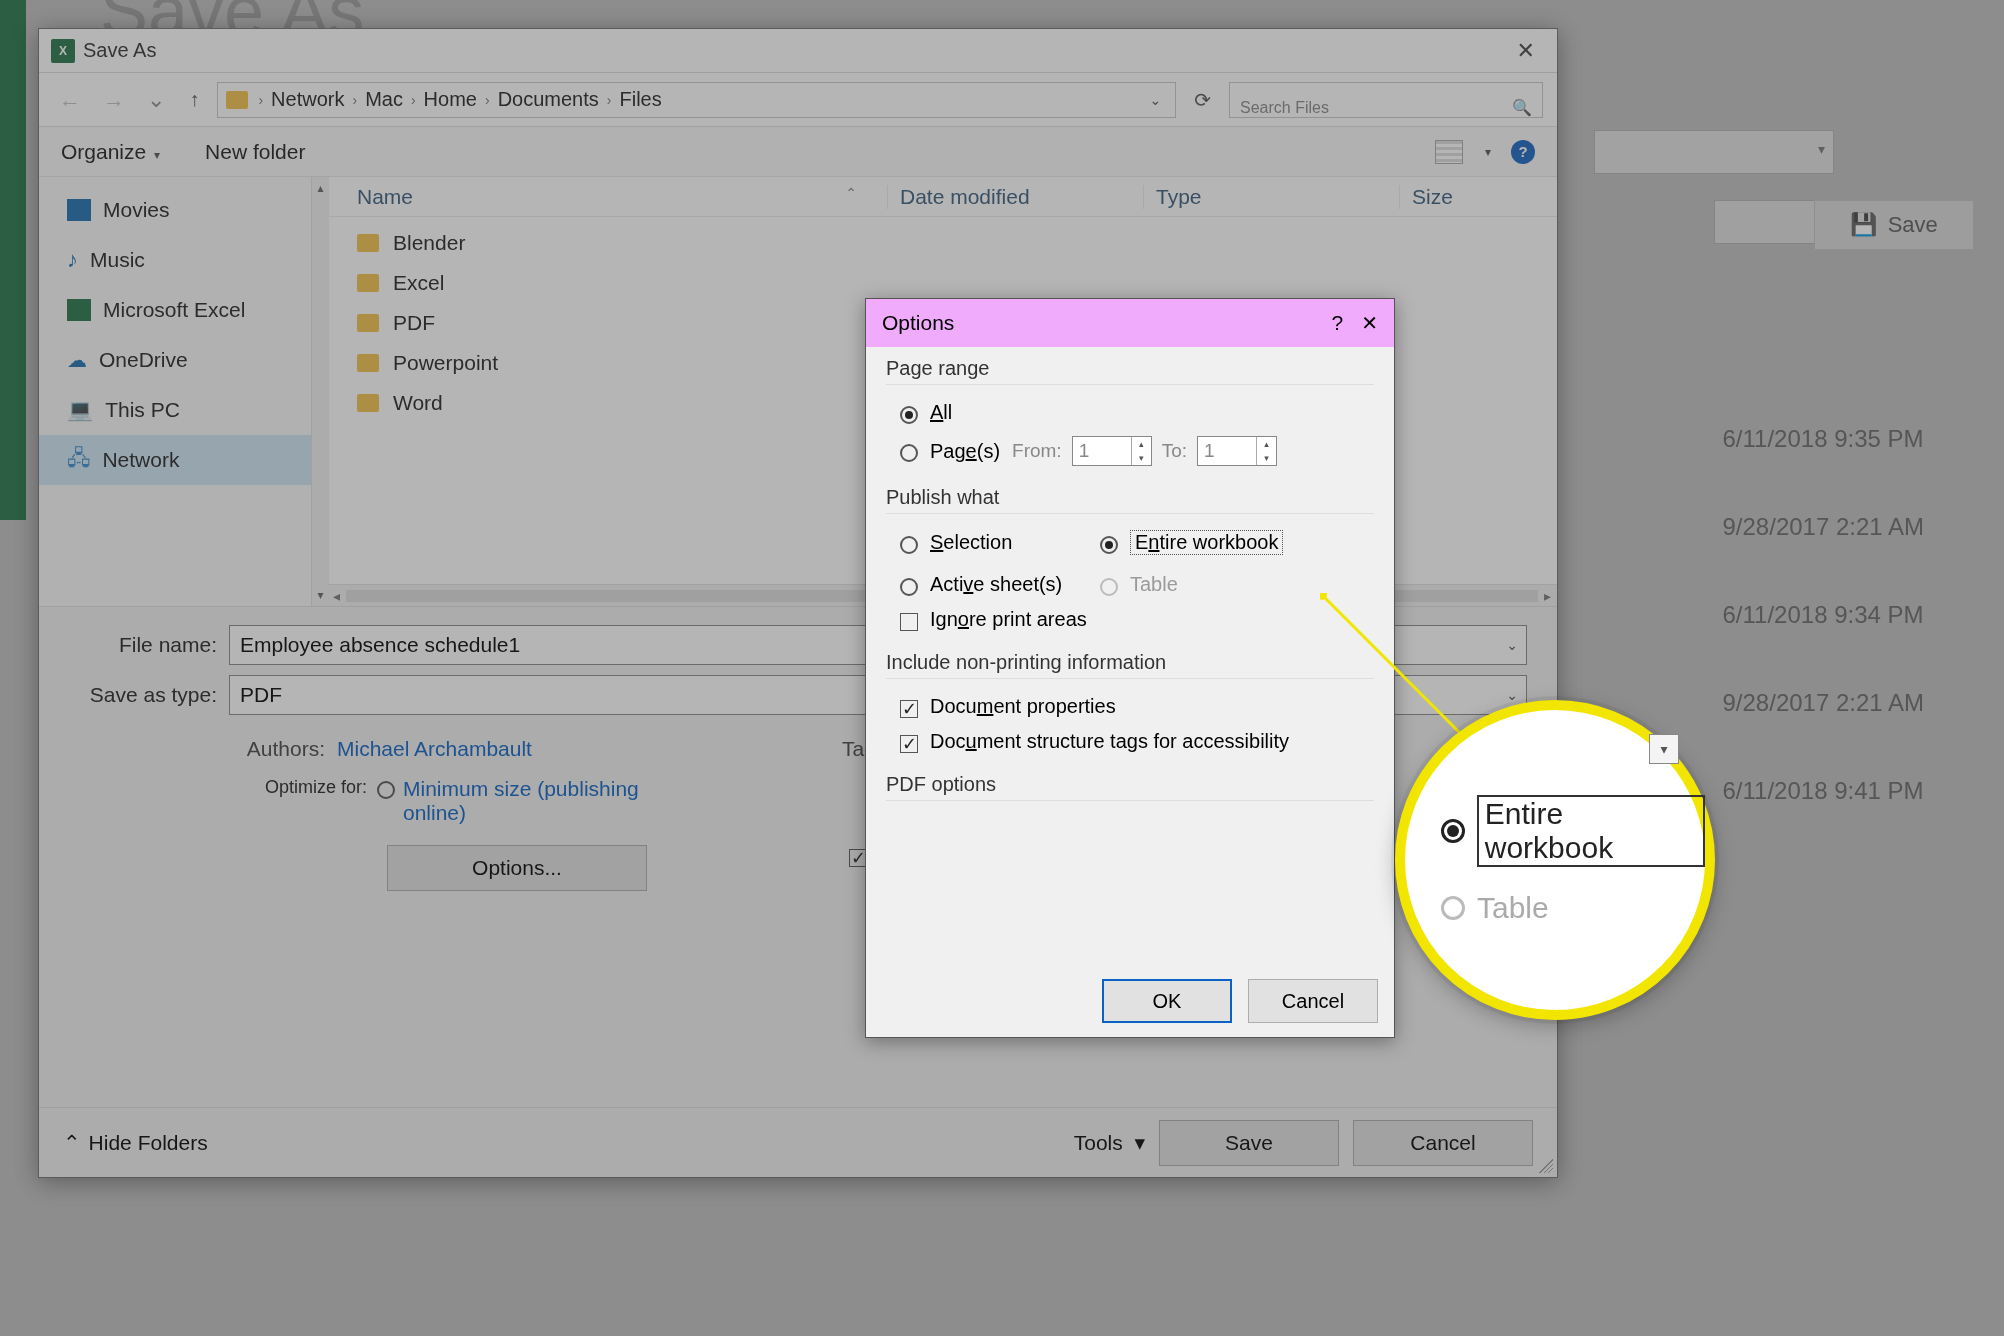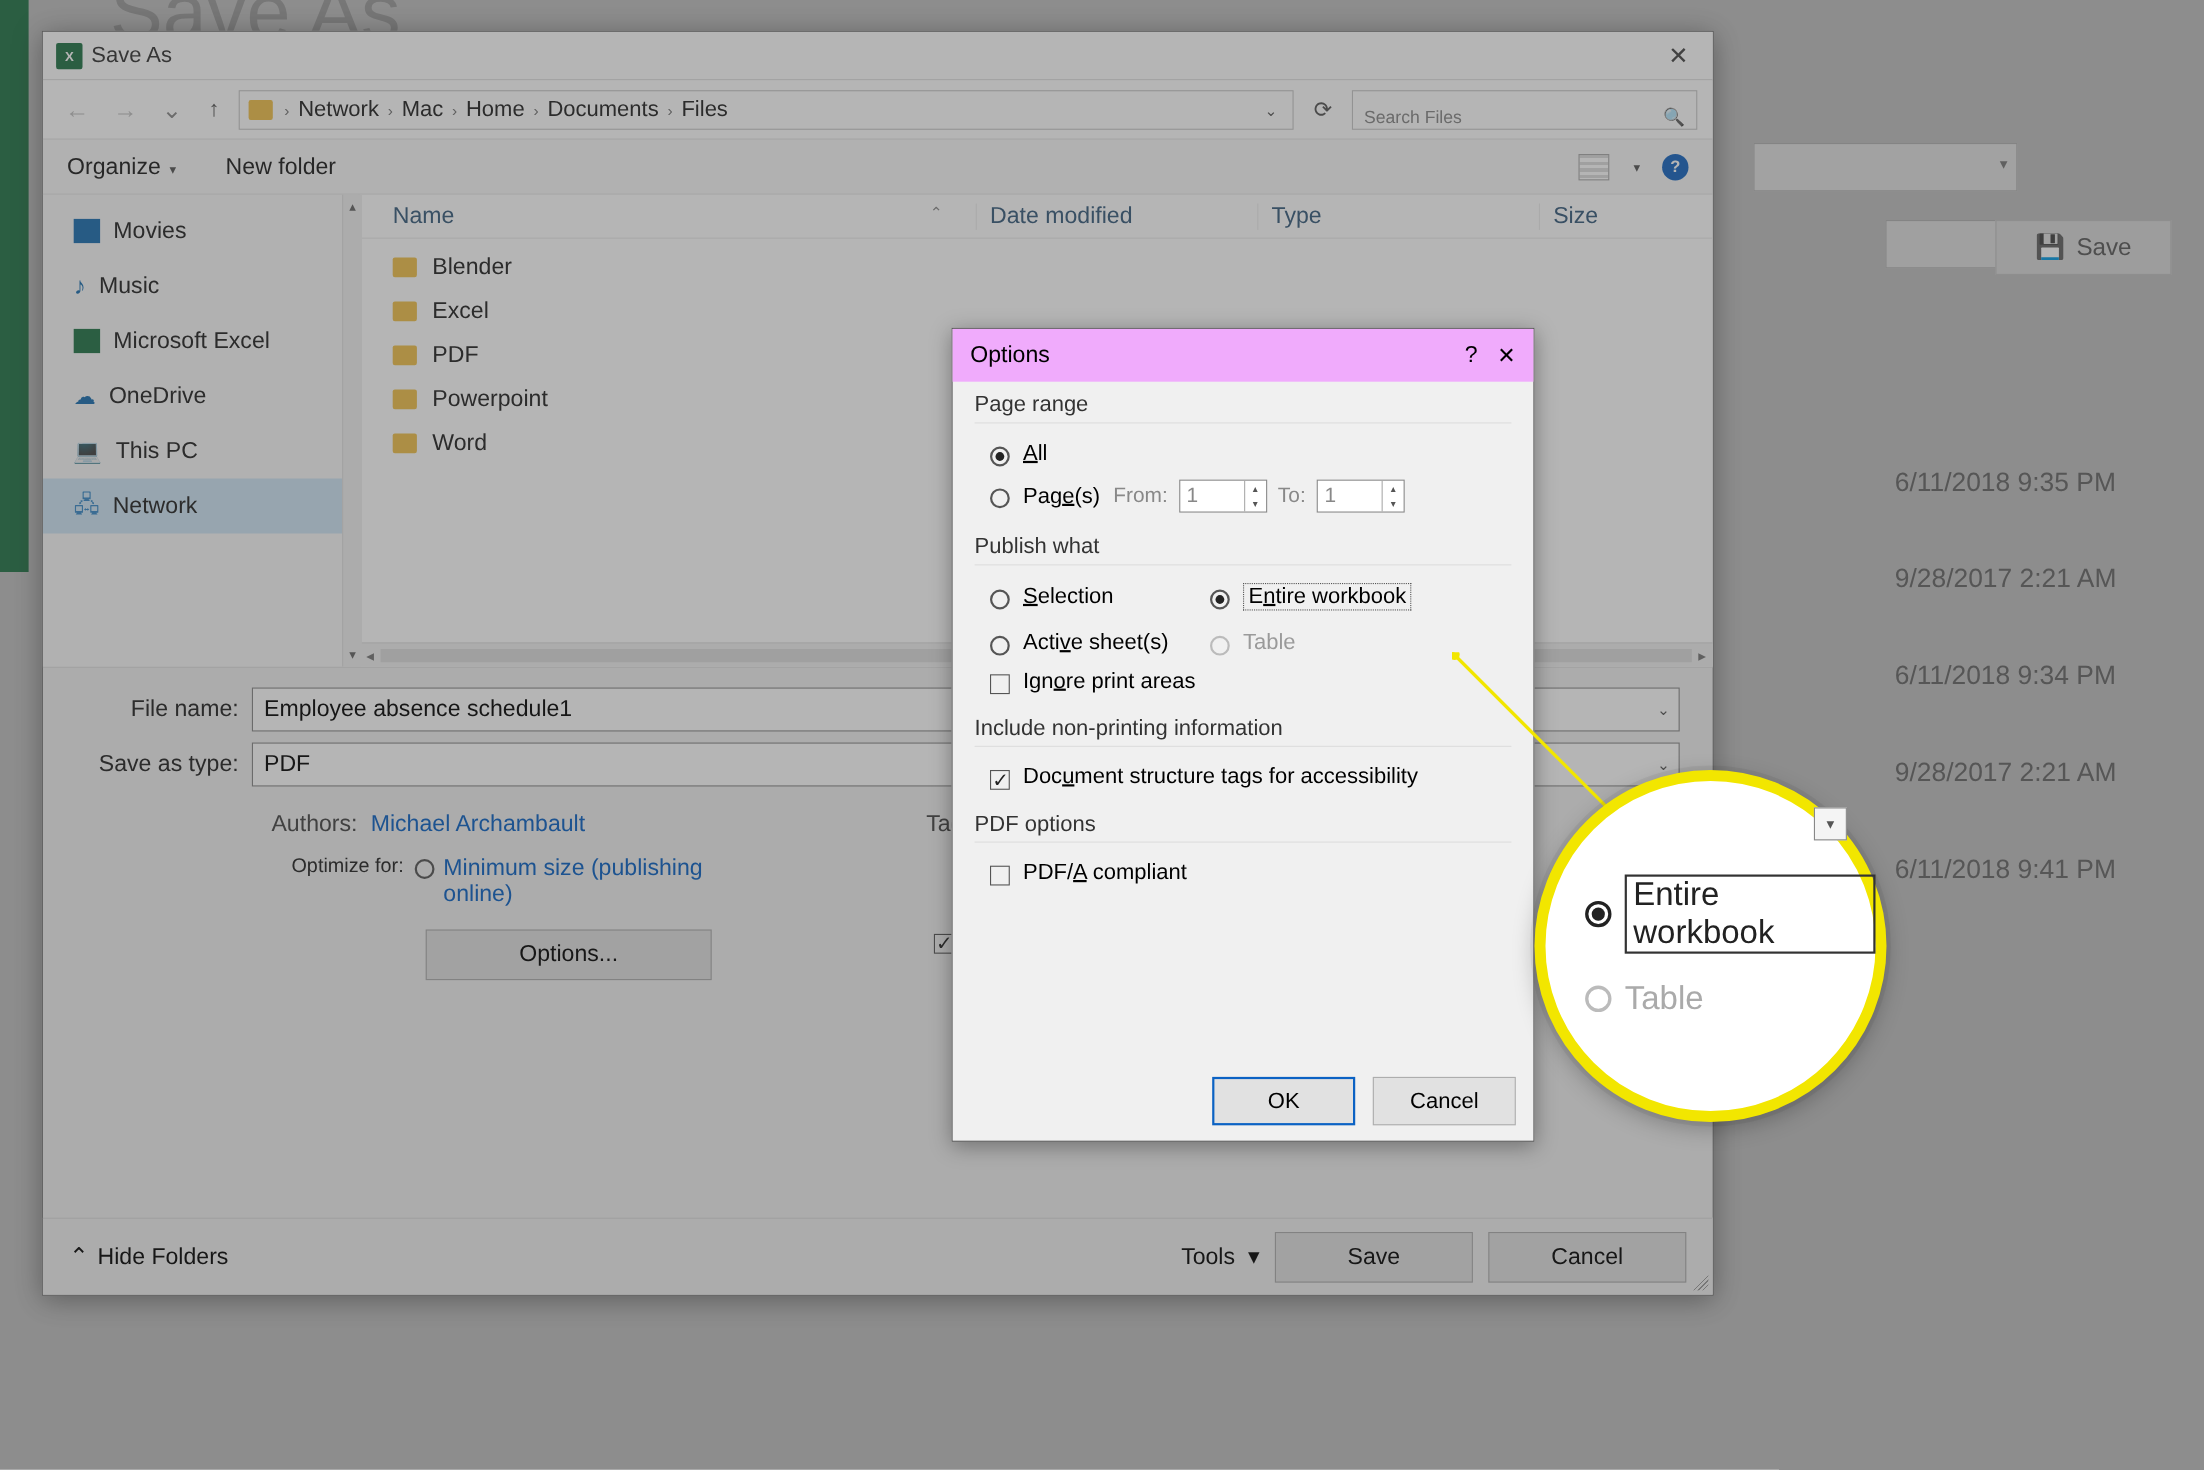--- a/index.html
+++ b/index.html
@@ -395,30 +395,30 @@
     <div class="opt-row">
       <span class="check-box"></span>
       <span>Ign<span class="u">o</span>re print areas</span>
     </div>
   </div>
 
   <div class="section">
     <div class="section-label">Include non-printing information</div>
     <div class="opt-row">
       <span class="check-box checked"></span>
+      <span>Docu<span class="u">m</span>ent properties</span>
+    </div>
+    <div class="opt-row">
+      <span class="check-box checked"></span>
       <span>Doc<span class="u">u</span>ment structure tags for accessibility</span>
     </div>
   </div>
 
   <div class="section">
     <div class="section-label">PDF options</div>
-    <div class="opt-row">
-      <span class="check-box"></span>
-      <span>PDF/<span class="u">A</span> compliant</span>
-    </div>
   </div>
 
   <div class="buttons">
     <button class="obtn primary">OK</button>
     <button class="obtn">Cancel</button>
   </div>
 </div>
 
 <svg class="callout-line z-mag">
   <line x1="0" y1="0" x2="170" y2="170" stroke="#f2e600" stroke-width="3"></line>

